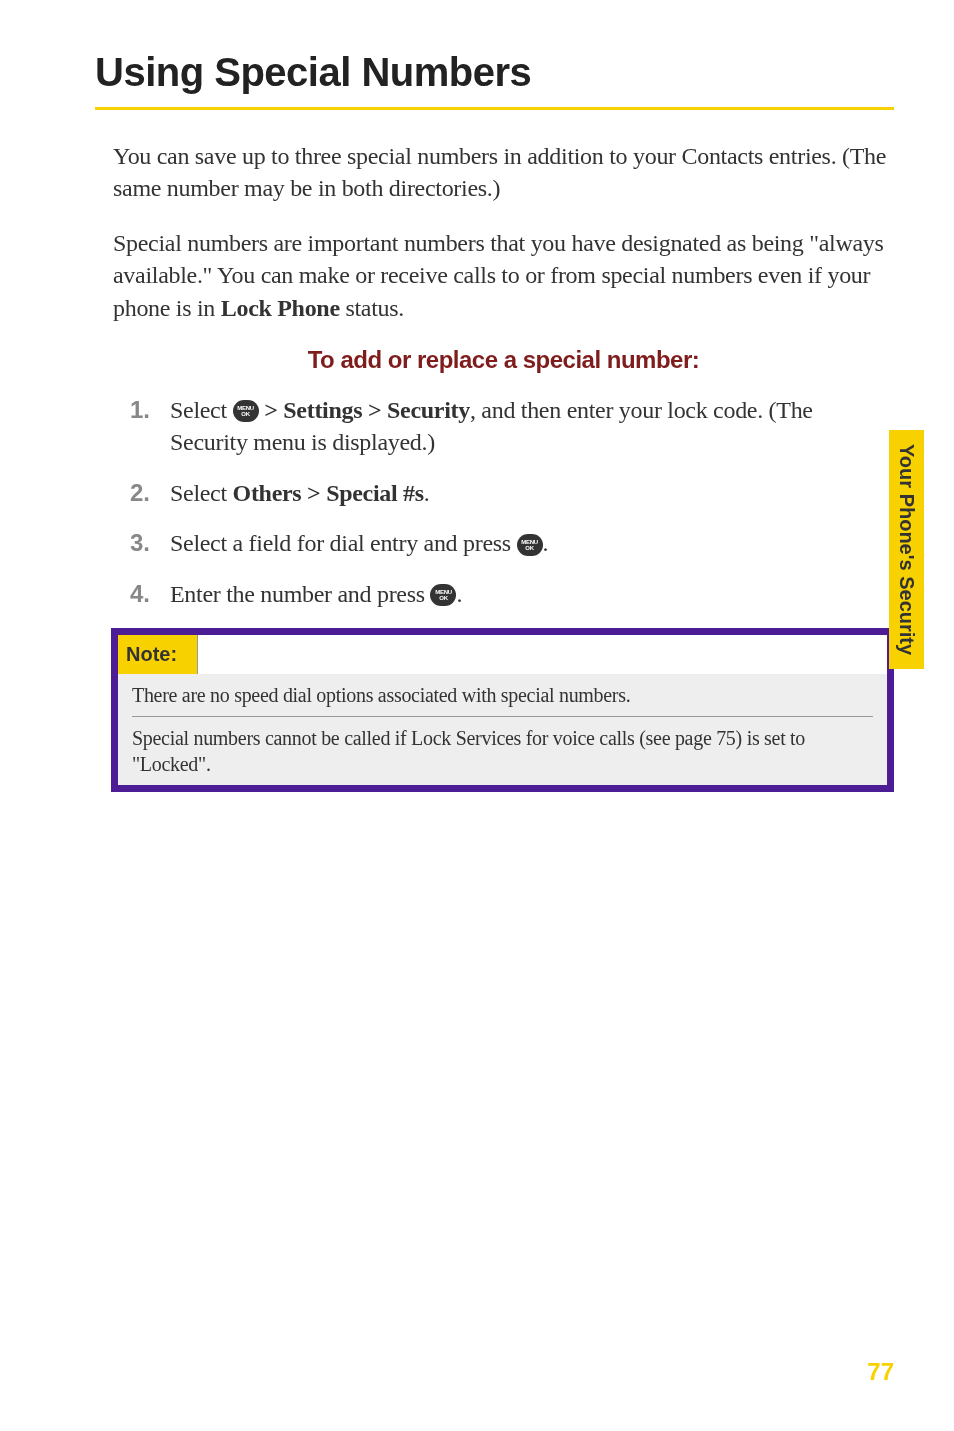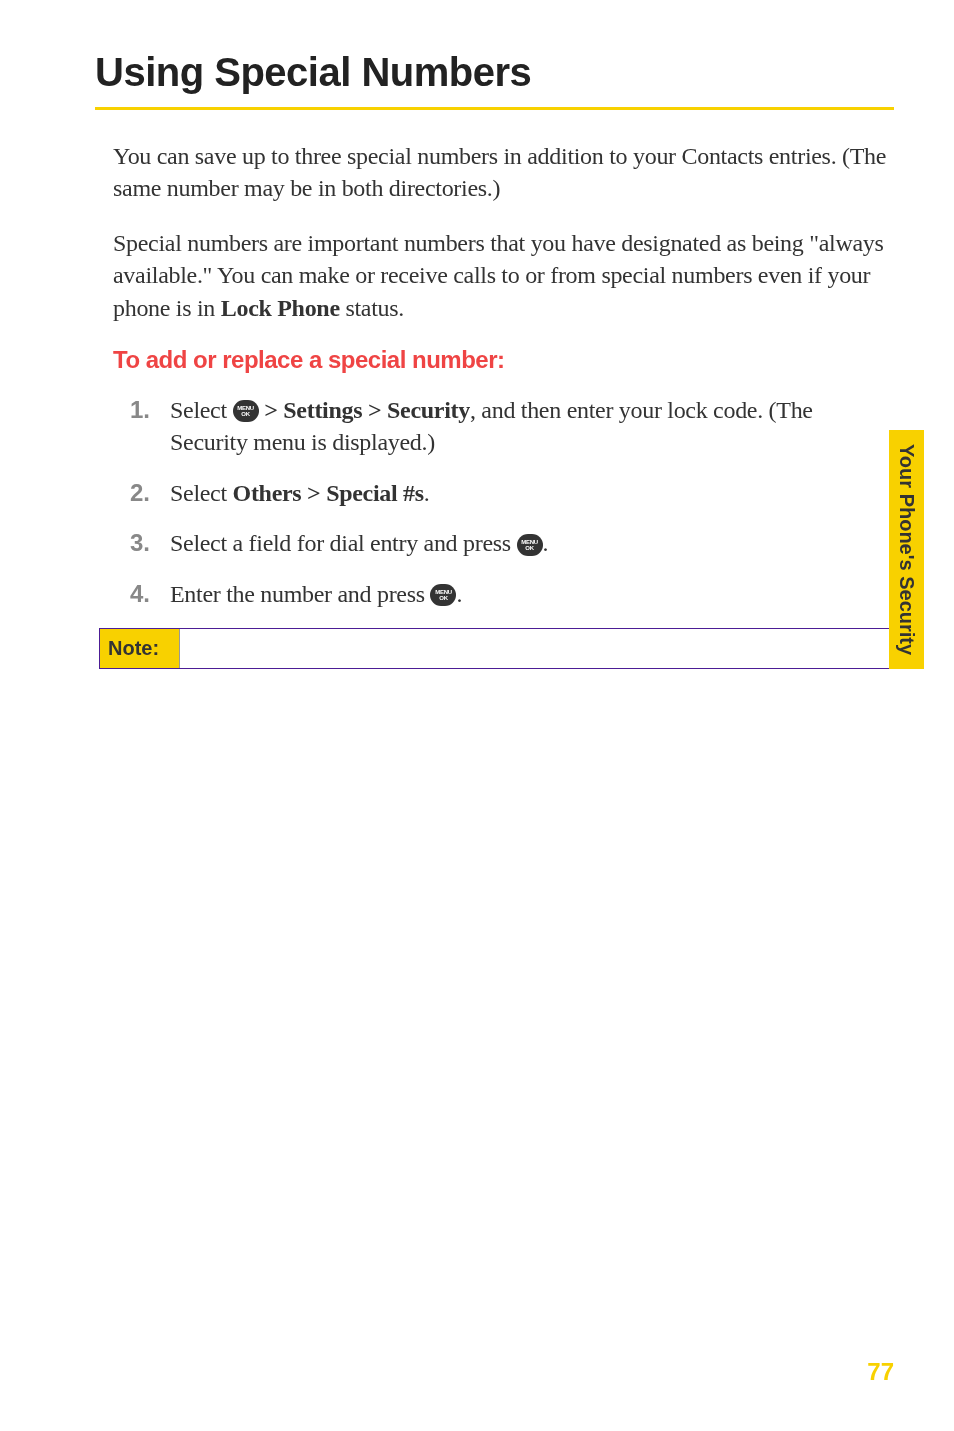--- a/index.html
+++ b/index.html
@@ -39,24 +39,25 @@
     color: #333;
     margin: 0 0 22px 18px;
     letter-spacing: -0.3px;
   }
   .bold {
     font-weight: bold;
   }
   .subheading {
     font-size: 24px;
     font-weight: bold;
-    color: #ef4444;
+    color: #7f1d1d;
     margin: 0 0 20px 18px;
     letter-spacing: -0.5px;
     font-family: Arial, Helvetica, sans-serif;
+    text-align: center;
   }
   .step-list {
     list-style: none;
     margin-left: 35px;
   }
   .step-item {
     display: flex;
     margin-bottom: 18px;
     font-size: 24px;
     line-height: 1.35;
@@ -87,22 +88,22 @@
   }
   .menu-ok-text {
     color: #fff;
     font-size: 6px;
     line-height: 1;
     font-family: Arial, sans-serif;
     font-weight: bold;
     text-align: center;
   }
   .note-box {
-    border: 1px solid #4c1d95;
-    margin: 10px 0 0 4px;
+    border: 7px solid #4c1d95;
+    margin: 10px 0 0 16px;
     display: flex;
     flex-direction: column;
   }
   .note-label {
     background: #f8d100;
     width: 80px;
     flex-shrink: 0;
     padding: 8px 8px;
     border-right: 1px solid #999;
     font-weight: bold;
@@ -204,20 +205,25 @@
       <span class="step-text">
         <span>Enter the number and press </span><span class="menu-ok">
             <span class="menu-ok-text"><span>MENU</span><br><span>OK</span></span>
           </span><span>.</span>
       </span>
     </li>
   </ol>
 
   <div class="note-box">
     <div class="note-label">Note:</div>
+    <div class="note-content">
+      <p class="note-p">There are no speed dial options associated with special numbers.</p>
+      <hr class="note-divider">
+      <p class="note-p">Special numbers cannot be called if Lock Services for voice calls (see page 75) is set to "Locked".</p>
+    </div>
   </div>
 
   <div class="side-tab">Your Phone's Security</div>
 
   <div class="footer">
     <span class="footer-pagenum">77</span>
   </div>
 </div>
 
 </body></html>

